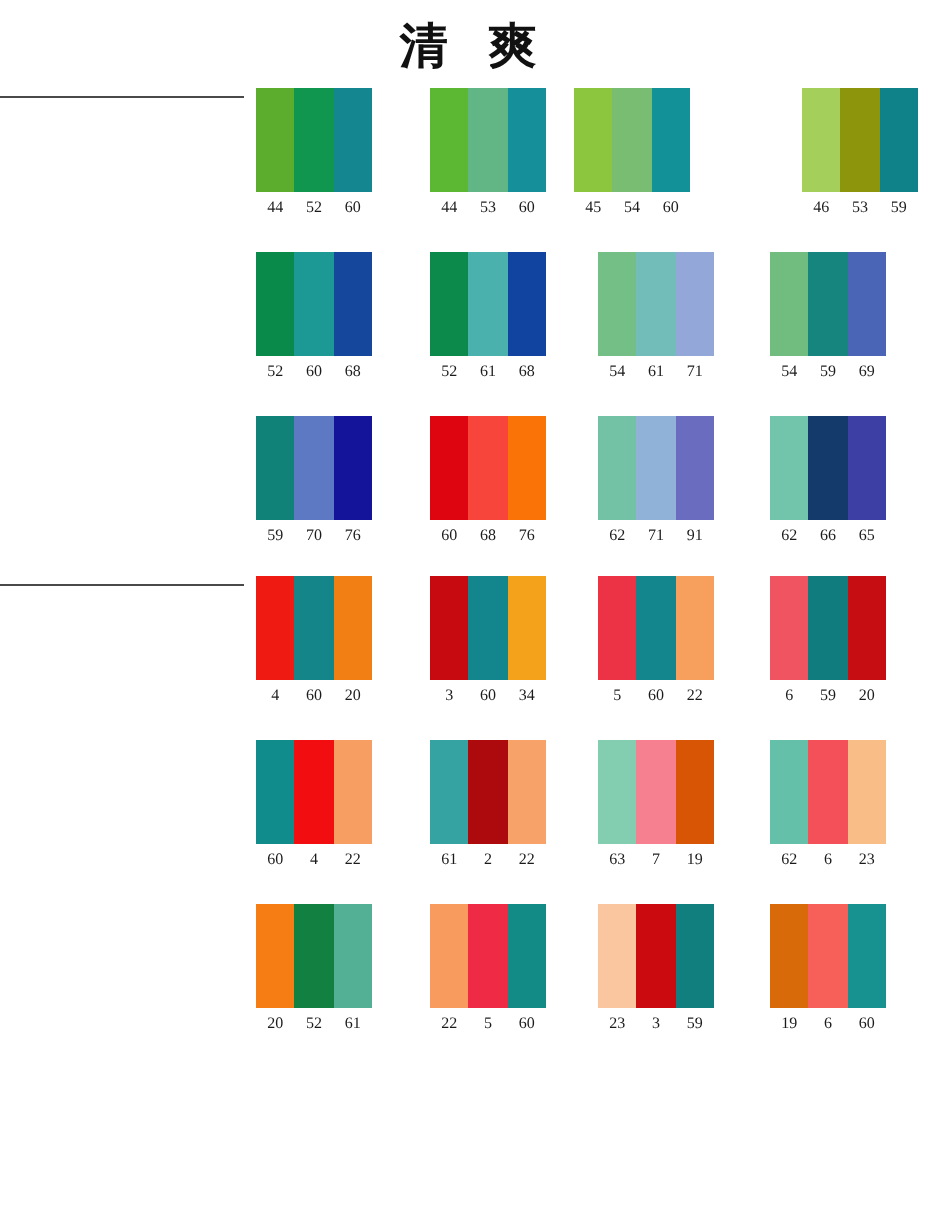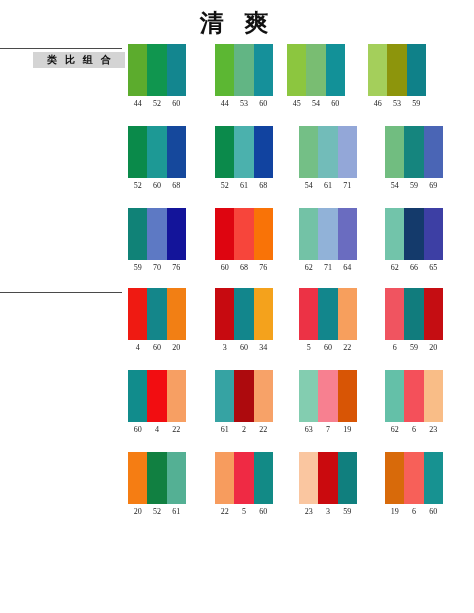--- a/index.html
+++ b/index.html
@@ -110,21 +110,20 @@
 </head>
 <body>
 
 <div id="page">
 
   <div class="page-title">清 爽</div>
 
   <div class="section" id="section-0" style="top: 44px; height: 246px;">
     <div class="section-header">
       <div class="section-rule"></div>
-      <div class="section-label">类 比 组 合</div>
     </div>
     <div class="swatch-grid" id="grid-0">
         <div class="swatch-row" style="height: 82px;">
           <div class="swatch-card" style="left: 0px;">
             <div class="swatch-bars">
               <div class="swatch-bar" style="background: rgb(92, 172, 45);"></div>
               <div class="swatch-bar" style="background: rgb(16, 150, 79);"></div>
               <div class="swatch-bar" style="background: rgb(19, 134, 143);"></div>
             </div>
             <div class="swatch-codes">
@@ -150,21 +149,21 @@
               <div class="swatch-bar" style="background: rgb(140, 198, 63);"></div>
               <div class="swatch-bar" style="background: rgb(121, 189, 114);"></div>
               <div class="swatch-bar" style="background: rgb(18, 145, 152);"></div>
             </div>
             <div class="swatch-codes">
               <div class="swatch-code">45</div>
               <div class="swatch-code">54</div>
               <div class="swatch-code">60</div>
             </div>
           </div>
-          <div class="swatch-card" style="left: 240px;">
+          <div class="swatch-card" style="left: 273px;">
             <div class="swatch-bars">
               <div class="swatch-bar" style="background: rgb(164, 207, 91);"></div>
               <div class="swatch-bar" style="background: rgb(141, 149, 12);"></div>
               <div class="swatch-bar" style="background: rgb(15, 129, 137);"></div>
             </div>
             <div class="swatch-codes">
               <div class="swatch-code">46</div>
               <div class="swatch-code">53</div>
               <div class="swatch-code">59</div>
             </div>
@@ -247,21 +246,21 @@
           </div>
           <div class="swatch-card" style="left: 171px;">
             <div class="swatch-bars">
               <div class="swatch-bar" style="background: rgb(115, 194, 166);"></div>
               <div class="swatch-bar" style="background: rgb(145, 178, 216);"></div>
               <div class="swatch-bar" style="background: rgb(106, 108, 192);"></div>
             </div>
             <div class="swatch-codes">
               <div class="swatch-code">62</div>
               <div class="swatch-code">71</div>
-              <div class="swatch-code">64</div>
+              <div class="swatch-code">91</div>
             </div>
           </div>
           <div class="swatch-card" style="left: 257px;">
             <div class="swatch-bars">
               <div class="swatch-bar" style="background: rgb(114, 196, 170);"></div>
               <div class="swatch-bar" style="background: rgb(20, 58, 107);"></div>
               <div class="swatch-bar" style="background: rgb(61, 63, 164);"></div>
             </div>
             <div class="swatch-codes">
               <div class="swatch-code">62</div>

